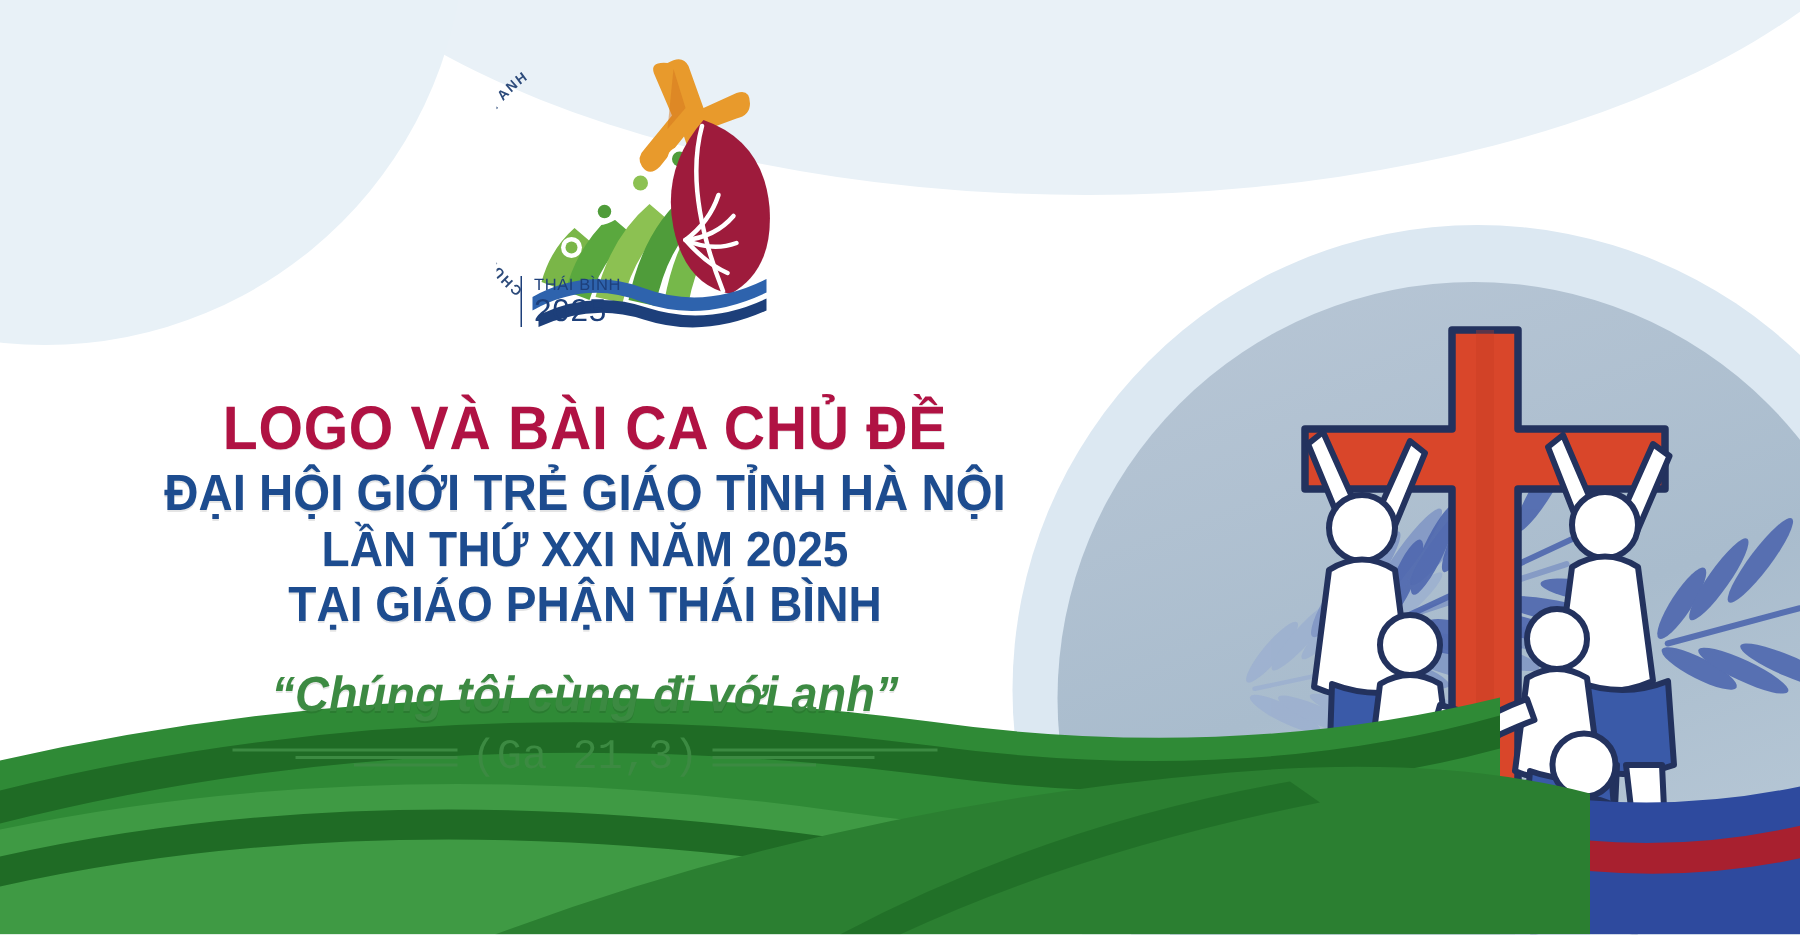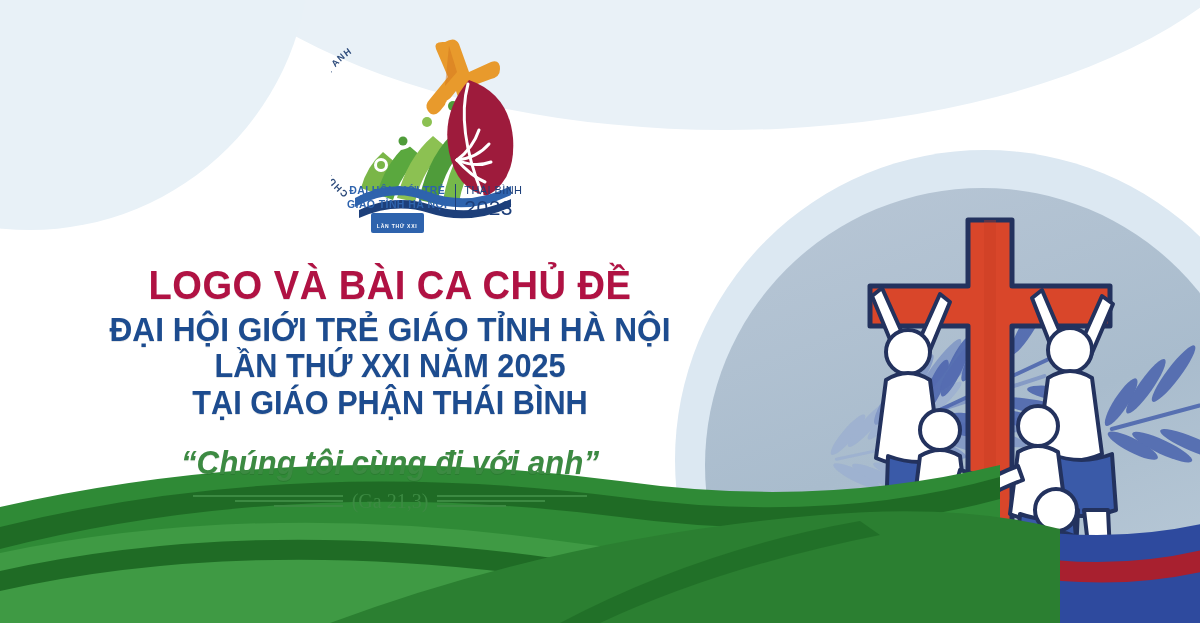--- a/index.html
+++ b/index.html
@@ -92,21 +92,21 @@
     display:flex;flex-direction:column;gap:3px;
     width:150px;
   }
   .rule i{display:block;height:2px;background:#3c8a42;}
   .rule i:nth-child(1){width:100%;}
   .rule i:nth-child(2){width:72%;margin-left:28%;}
   .rule i:nth-child(3){width:46%;margin-left:54%;}
   .rule.right i:nth-child(2){margin-left:0;}
   .rule.right i:nth-child(3){margin-left:0;}
   .cite{
-    color:#3c8a42;font-size:20px;font-family:Liberation Serif, serif;
+    color:#3c8a42;font-size:28px;font-family:Liberation Mono, monospace;
     white-space:nowrap;
   }
 </style>
 </head>
 <body>
 
 <div class="poster">
 
   <div class="bg-blob-top"></div>
   <div class="bg-circle-tl"></div>
@@ -307,30 +307,23 @@
         <path d="M28 182 q36 -17 72 -5 q40 13 80 -6 l0 8 q-42 19 -82 6 q-34 -11 -70 5 z" fill="#1d3f7a"></path>
       </g>
 
       <g>
         <text x="26" y="170" font-size="0" fill="none"></text>
       </g>
     </svg>
 
     
     <div style="position:absolute;left:16px;top:156px;width:200px;display:flex;align-items:flex-start;">
-      <div style="flex:0 0 auto;text-align:center;padding-right:8px;">
-        <div style="color:#2e63ad;font-size:10.5px;font-weight:bold;letter-spacing:.4px;white-space:nowrap;">ĐẠI HỘI GIỚI TRẺ</div>
-        <div style="color:#2e63ad;font-size:10.5px;font-weight:bold;letter-spacing:.4px;white-space:nowrap;margin-top:2px;">GIÁO TỈNH HÀ NỘI</div>
-        <div style="margin:3px auto 0;background:#2e63ad;border-radius:2px;padding:1px 6px;display:inline-block;">
-          <span style="color:#ffffff;font-size:5px;font-weight:bold;letter-spacing:.8px;white-space:nowrap;">LẦN THỨ XXI</span>
-        </div>
-      </div>
       <div style="flex:0 0 auto;border-left:1.5px solid #1d3f7a;padding-left:8px;">
         <div style="color:#1d3f7a;font-size:11px;font-weight:normal;letter-spacing:.4px;white-space:nowrap;">THÁI BÌNH</div>
-        <div style="color:#1d3f7a;font-size:21px;font-weight:normal;letter-spacing:.5px;line-height:1;margin-top:1px;">2023</div>
+        <div style="color:#1d3f7a;font-size:21px;font-weight:normal;letter-spacing:.5px;line-height:1;margin-top:1px;">2025</div>
       </div>
     </div>
   </div>
 
   <div class="textblock">
     <div class="h-red">LOGO VÀ BÀI CA CHỦ ĐỀ</div>
     <div class="h-blue l1">ĐẠI HỘI GIỚI TRẺ GIÁO TỈNH HÀ NỘI</div>
     <div class="h-blue l2">LẦN THỨ XXI NĂM 2025</div>
     <div class="h-blue l3">TẠI GIÁO PHẬN THÁI BÌNH</div>
 

